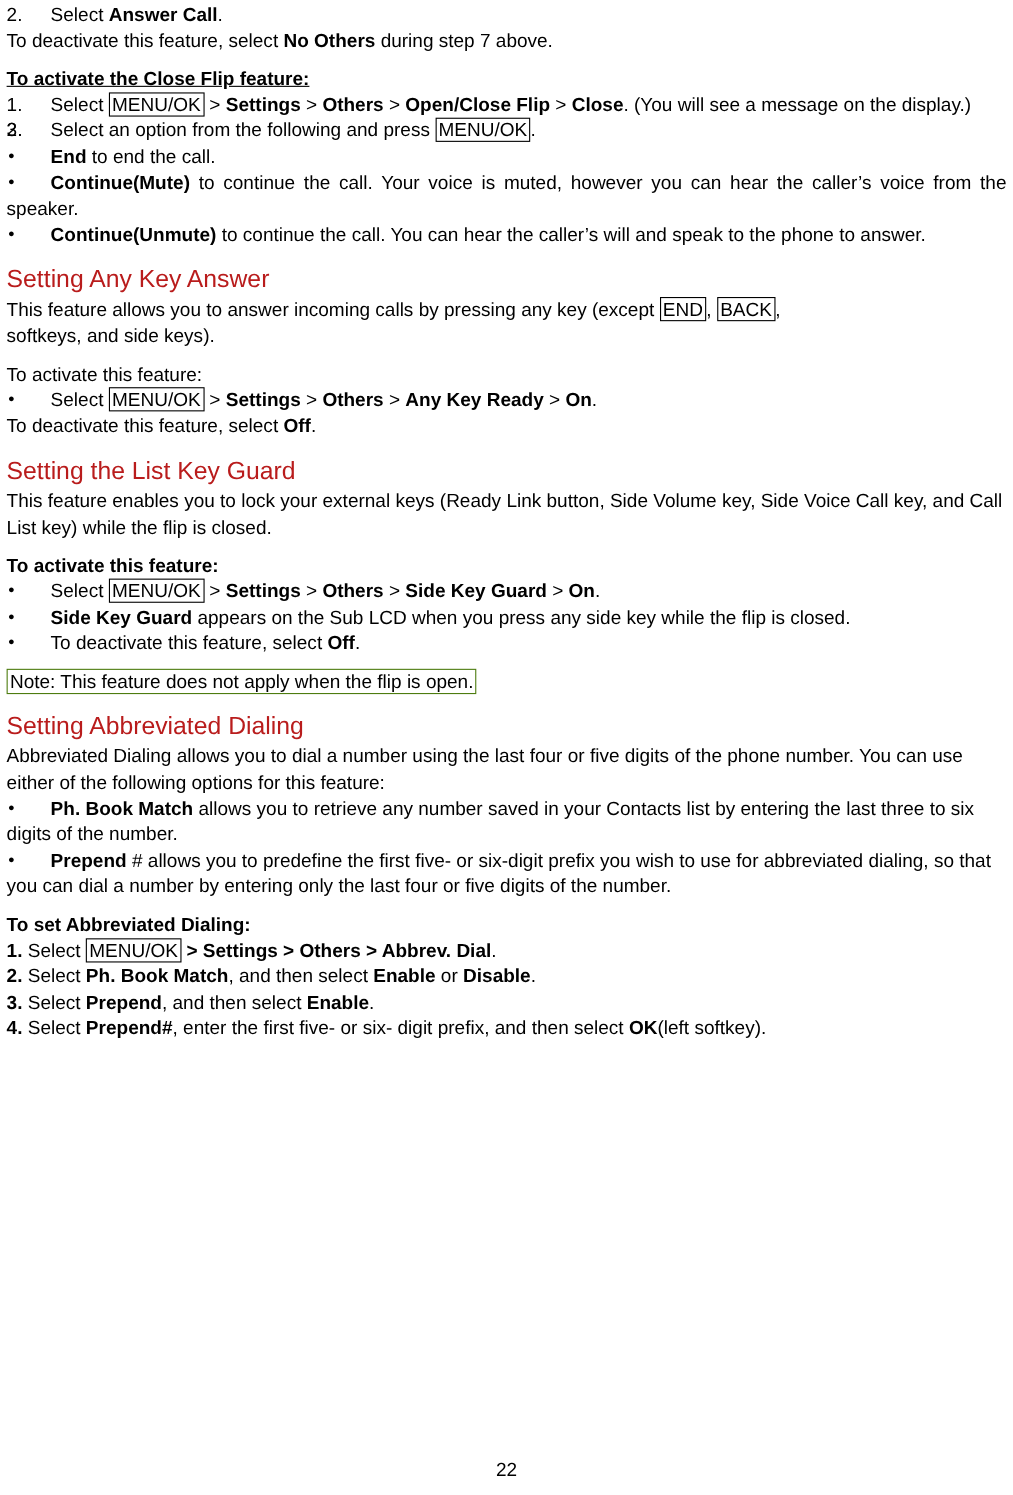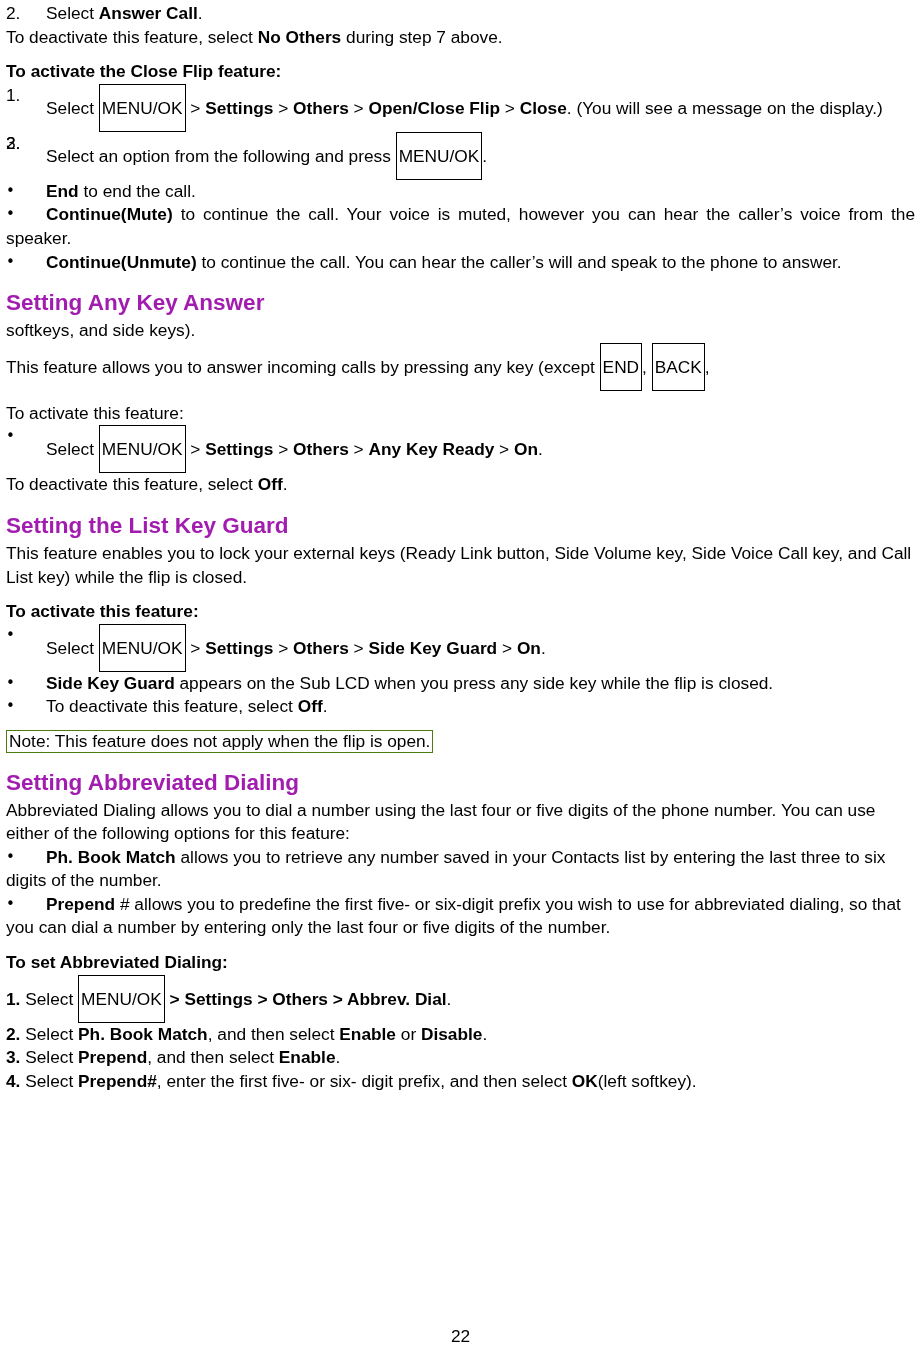--- a/index.html
+++ b/index.html
@@ -31,22 +31,22 @@
     margin: 0;
     font-size: 17.3px;
     line-height: 23.6px;
   }
   .justify {
     text-align: justify;
     text-justify: inter-word;
   }
   .b { font-weight: bold; }
   .heading {
-    color: #a21caf;
-    font-weight: bold;
+    color: #b91c1c;
+    font-weight: normal;
     font-size: 22.5px;
     line-height: 30px;
     margin-top: 14px;
     margin-bottom: 1px;
   }
   .gap-sm { height: 11px; }
 
   
   .row {
     display: block;
@@ -71,34 +71,34 @@
     line-height: 23.6px;
   }
   .bullet-dot {
     font-family: "DejaVu Sans", sans-serif;
     font-size: 14px;
   }
 
   
   .keybox {
     border: 1px solid #000;
-    padding: 13px 2px;
+    padding: 0 2px;
     display: inline-block;
     line-height: 20px;
     font-size: 17.3px;
     background: #fff;
   }
   .notebox {
     display: inline-block;
     border: 1px solid #4d7c0f;
     padding: 0 2px 0 2px;
     line-height: 21px;
     font-size: 17.3px;
   }
-  .u { }
+  .u { text-decoration: underline; }
 
   .pagenum {
     position: absolute;
     bottom: 12px;
     left: 0;
     width: 921px;
     text-align: center;
     font-size: 17.3px;
   }
   .sub-step {
@@ -146,22 +146,22 @@
       <span class="body"><span class="b">Continue(Mute)</span><span> to continue the call. Your voice is muted, however you can hear the caller’s voice from the speaker.</span></span>
     </div>
 
     <div class="row bullet justify">
       <span class="marker bullet-dot">•</span>
       <span class="body"><span class="b">Continue(Unmute)</span><span> to continue the call. You can hear the caller’s will and speak to the phone to answer.</span></span>
     </div>
 
     <div class="heading">Setting Any Key Answer</div>
 
+    <div class="line justify"><span>This feature allows you to answer incoming calls by pressing any key (except </span><span class="keybox">END</span><span>,  </span><span class="keybox">BACK</span><span>,</span></div>
     <div class="line">softkeys, and side keys).</div>
-    <div class="line justify"><span>This feature allows you to answer incoming calls by pressing any key (except </span><span class="keybox">END</span><span>,  </span><span class="keybox">BACK</span><span>,</span></div>
 
     <div class="gap-sm"></div>
 
     <div class="line">To activate this feature:</div>
 
     <div class="row bullet">
       <span class="marker bullet-dot">•</span>
       <span class="body"><span>Select </span><span class="keybox">MENU/OK</span><span> &gt; </span><span class="b">Settings</span><span> &gt; </span><span class="b">Others</span><span> &gt; </span><span class="b">Any Key Ready</span><span> &gt; </span><span class="b">On</span><span>.</span></span>
     </div>
 

